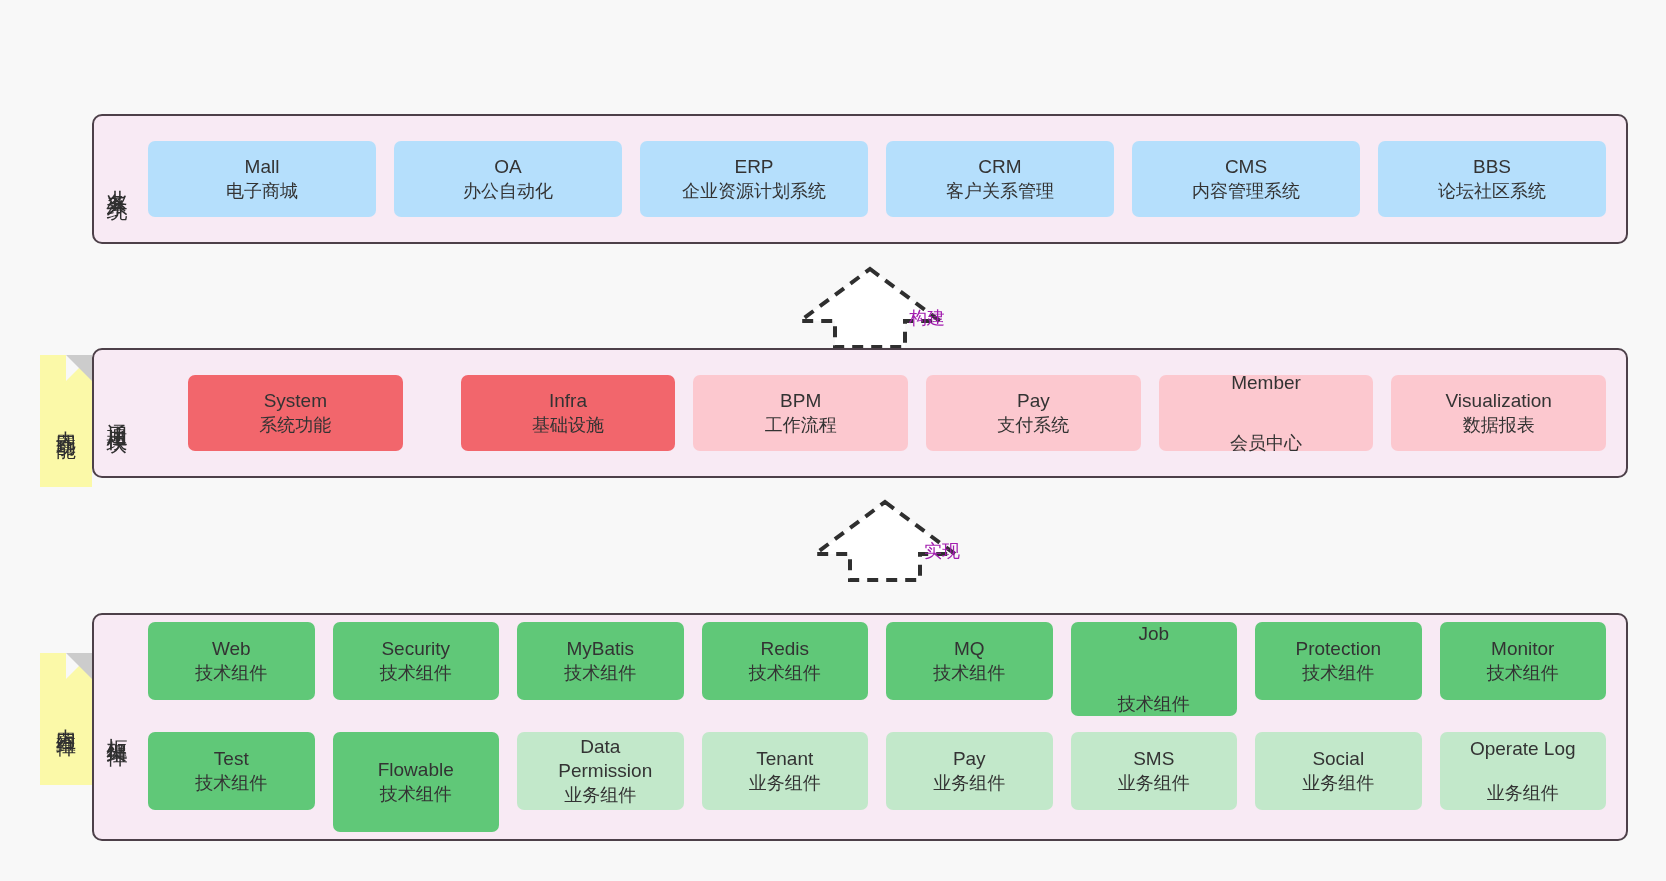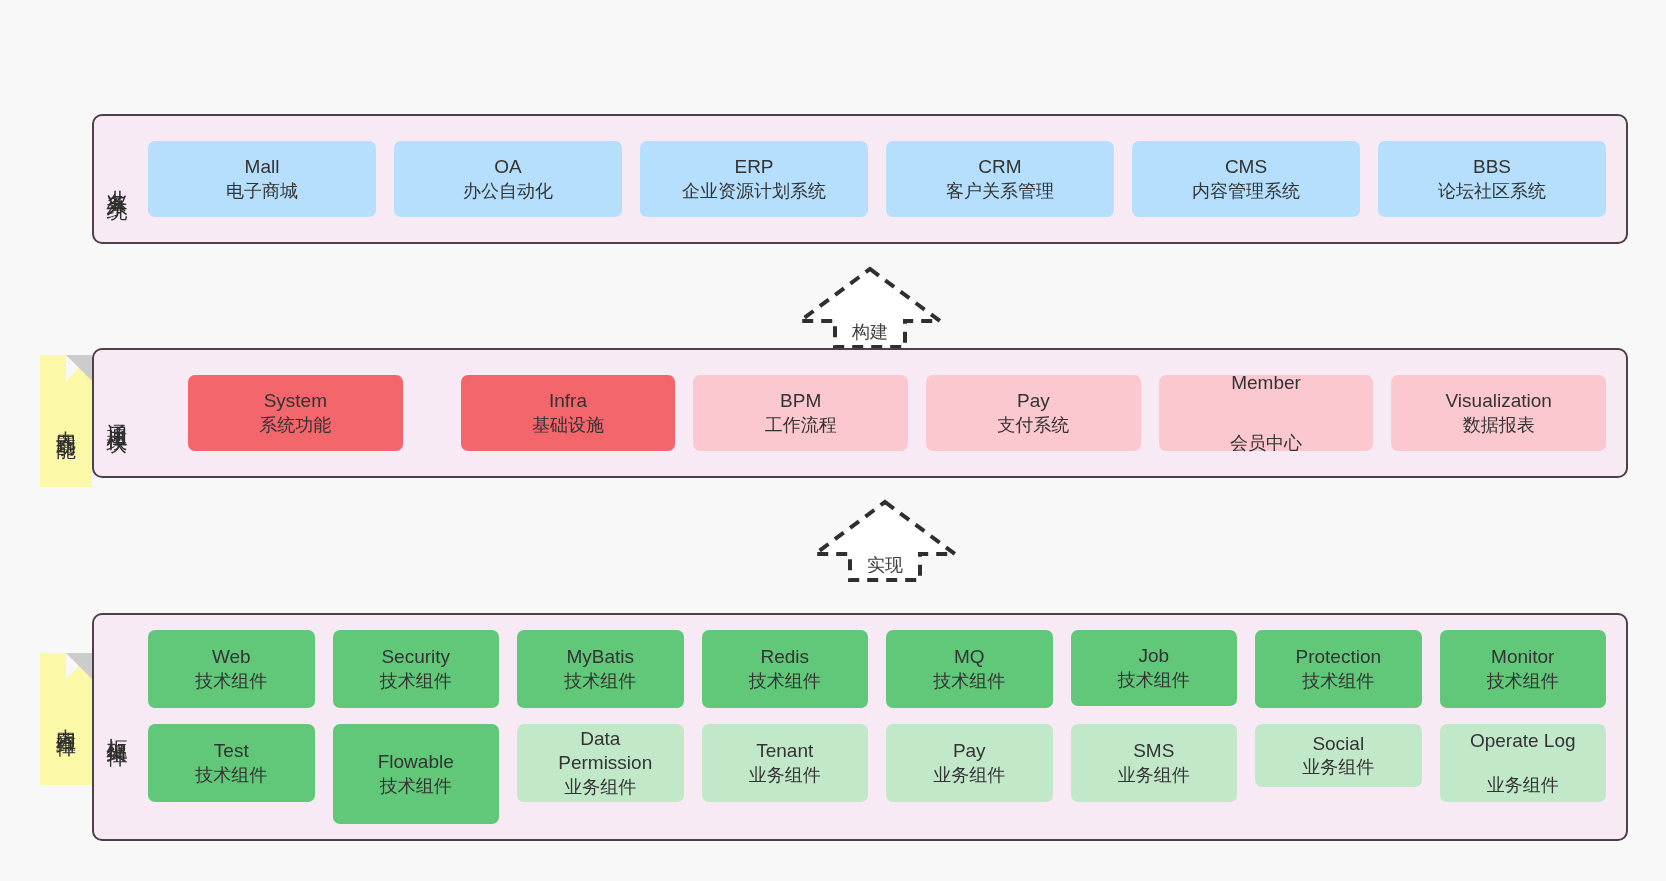--- a/index.html
+++ b/index.html
@@ -118,24 +118,24 @@
 
   
   .connector {
     position: absolute;
     user-select: none;
   }
   .connector svg { display: block; }
   .connector .lbl {
     position: absolute;
     left: 0; right: 0;
-    bottom: 6px;
-    text-align: center;
+    bottom: 20px;
+    text-align: right;
     font-size: 18px;
-    color: #404040;
+    color: #a21caf;
   }
 </style>
 </head>
 <body>
 
 <div id="canvas">
 
   <div class="layer" id="layer-business" style="left:92px; top:114px; width:1536px; height:130px;">
     <div class="layer-title">业务系统</div>
     <div class="layer-body">
@@ -242,21 +242,21 @@
           <span class="cn">技术组件</span>
         </div>
         <div class="card c-green" style="height:78px;">
           <span class="en">Redis</span>
           <span class="cn">技术组件</span>
         </div>
         <div class="card c-green" style="height:78px;">
           <span class="en">MQ</span>
           <span class="cn">技术组件</span>
         </div>
-        <div class="card c-green" style="height:76px;">
+        <div class="card c-green" style="height:94px;justify-content:space-between;">
           <span class="en">Job</span>
           <span class="cn">技术组件</span>
         </div>
         <div class="card c-green" style="height:78px;">
           <span class="en">Protection</span>
           <span class="cn">技术组件</span>
         </div>
         <div class="card c-green" style="height:78px;">
           <span class="en">Monitor</span>
           <span class="cn">技术组件</span>
@@ -281,21 +281,21 @@
           <span class="cn">业务组件</span>
         </div>
         <div class="card c-greenlight" style="height:78px;">
           <span class="en">Pay</span>
           <span class="cn">业务组件</span>
         </div>
         <div class="card c-greenlight" style="height:78px;">
           <span class="en">SMS</span>
           <span class="cn">业务组件</span>
         </div>
-        <div class="card c-greenlight" style="height:63px;">
+        <div class="card c-greenlight" style="height:78px;">
           <span class="en">Social</span>
           <span class="cn">业务组件</span>
         </div>
         <div class="card c-greenlight" style="height:78px;gap:21px;">
           <span class="en">Operate Log</span>
           <span class="cn">业务组件</span>
         </div>
       </div>
 
     </div>

